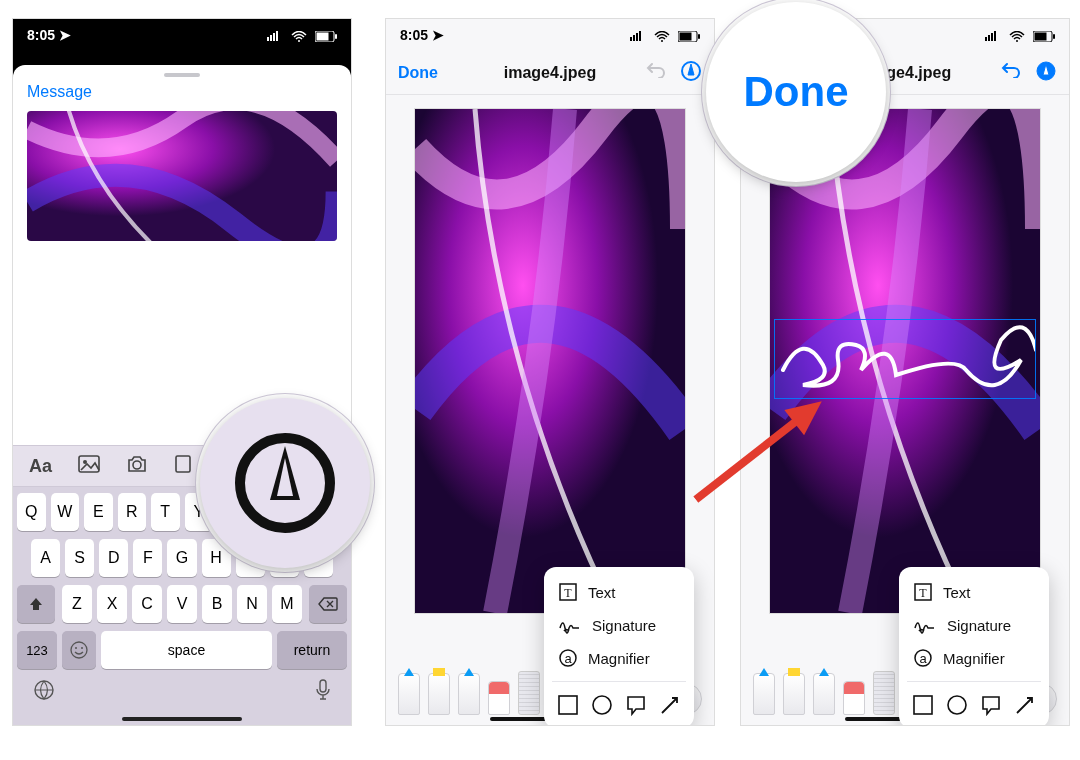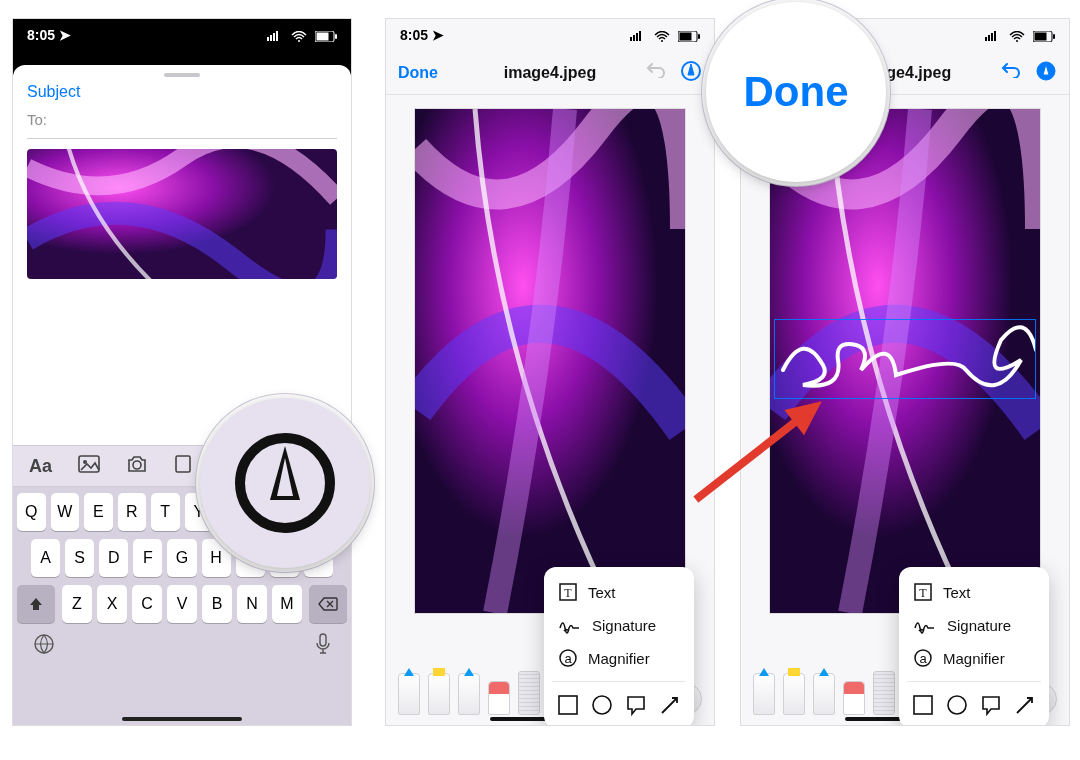--- a/index.html
+++ b/index.html
@@ -235,26 +235,23 @@
           <rect x="0" y="0" width="19" height="11" rx="2" fill="none" stroke="#fff"></rect>
           <rect x="1.5" y="1.5" width="12" height="8" fill="#fff"></rect>
           <rect x="20" y="3" width="2" height="5" rx="1" fill="#fff"></rect>
         </svg>
     </span>
   </div>
 
   <div class="mail-sheet">
     <div class="sheet-handle"></div>
     <div class="cancel-row">
-      <span class="cancel-btn">Subject</span>
-    </div>
-
-    <div class="field-row">
-      <span>To:</span>
-    </div>
+      <span class="cancel-btn">Message</span>
+    </div>
+
 
     <div class="attach-preview">
       <svg class="swirl" viewBox="0 0 300 130" preserveAspectRatio="xMidYMid slice">
         <defs>
           <radialGradient id="g1" cx="30%" cy="30%">
               <stop offset="0%" stop-color="#ff4ff0"></stop>
               <stop offset="60%" stop-color="#8a0fa8"></stop>
               <stop offset="100%" stop-color="#2a0846"></stop>
             </radialGradient>
         </defs>
@@ -333,20 +330,33 @@
           <div class="key">N</div>
           <div class="key">M</div>
         </div>
       <div class="key special wide" style="max-width:38px">
         <svg width="20" height="14">
             <path d="M6 1 H18 a1 1 0 0 1 1 1 V12 a1 1 0 0 1 -1 1 H6 L1 7 Z" fill="none" stroke="#333" stroke-width="1.4"></path>
             <path d="M9 4 L15 10 M15 4 L9 10" stroke="#333" stroke-width="1.4"></path>
           </svg>
       </div>
     </div>
+    <div class="kb-row">
+      <div class="key special wide" style="max-width:40px;font-size:13px">123</div>
+      <div class="key special wide" style="max-width:34px">
+        <svg width="18" height="18">
+            <circle cx="9" cy="9" r="8" fill="none" stroke="#555" stroke-width="1.3"></circle>
+            <circle cx="6" cy="7" r="1" fill="#555"></circle>
+            <circle cx="12" cy="7" r="1" fill="#555"></circle>
+            <path d="M5 11 Q9 15 13 11" fill="none" stroke="#555" stroke-width="1.3"></path>
+          </svg>
+      </div>
+      <div class="key space" style="font-size:14px;">space</div>
+      <div class="key special wide" style="max-width:70px;font-size:14px">return</div>
+    </div>
     <div class="kb-bottom">
       <span>
         <svg width="22" height="22">
             <circle cx="11" cy="11" r="9" fill="none" stroke="#555" stroke-width="1.4"></circle>
             <path d="M2 11 H20 M11 2 Q4 11 11 20 Q18 11 11 2" fill="none" stroke="#555" stroke-width="1.2"></path>
           </svg>
       </span>
       <span>
         <svg width="16" height="22">
             <rect x="5" y="1" width="6" height="12" rx="3" fill="none" stroke="#555" stroke-width="1.4"></rect>

